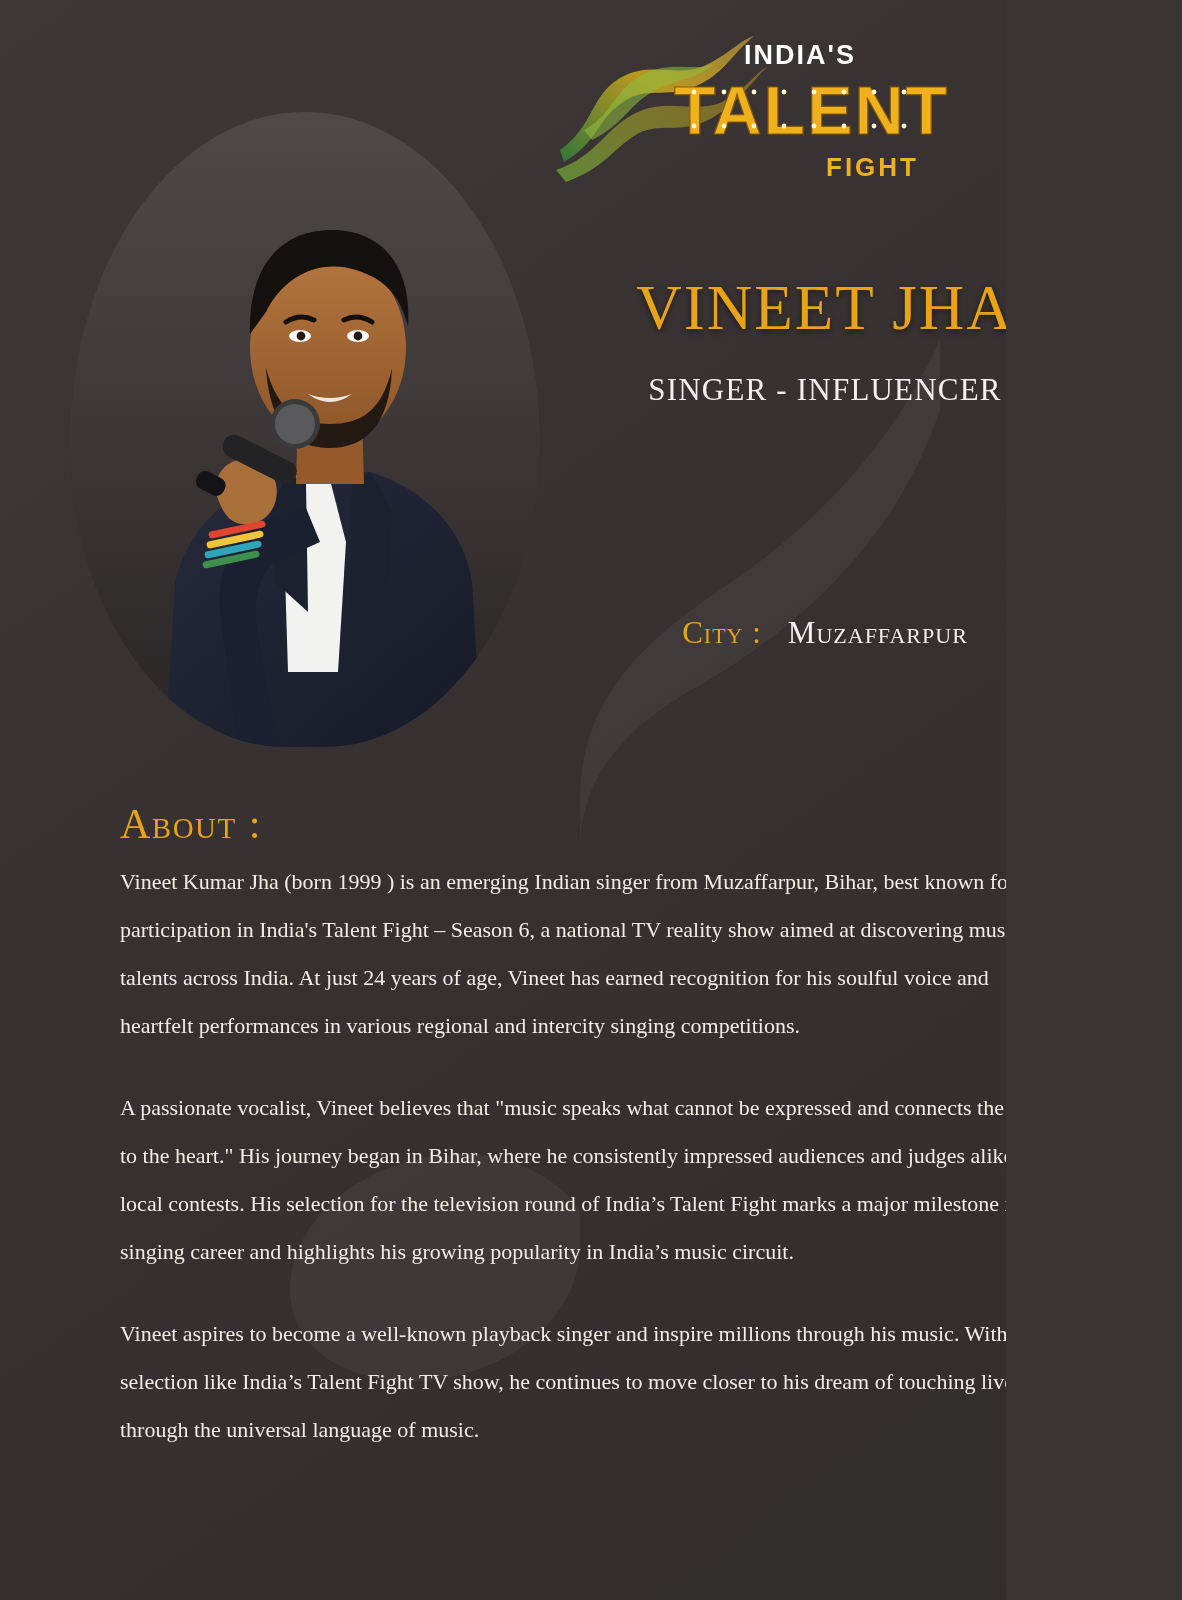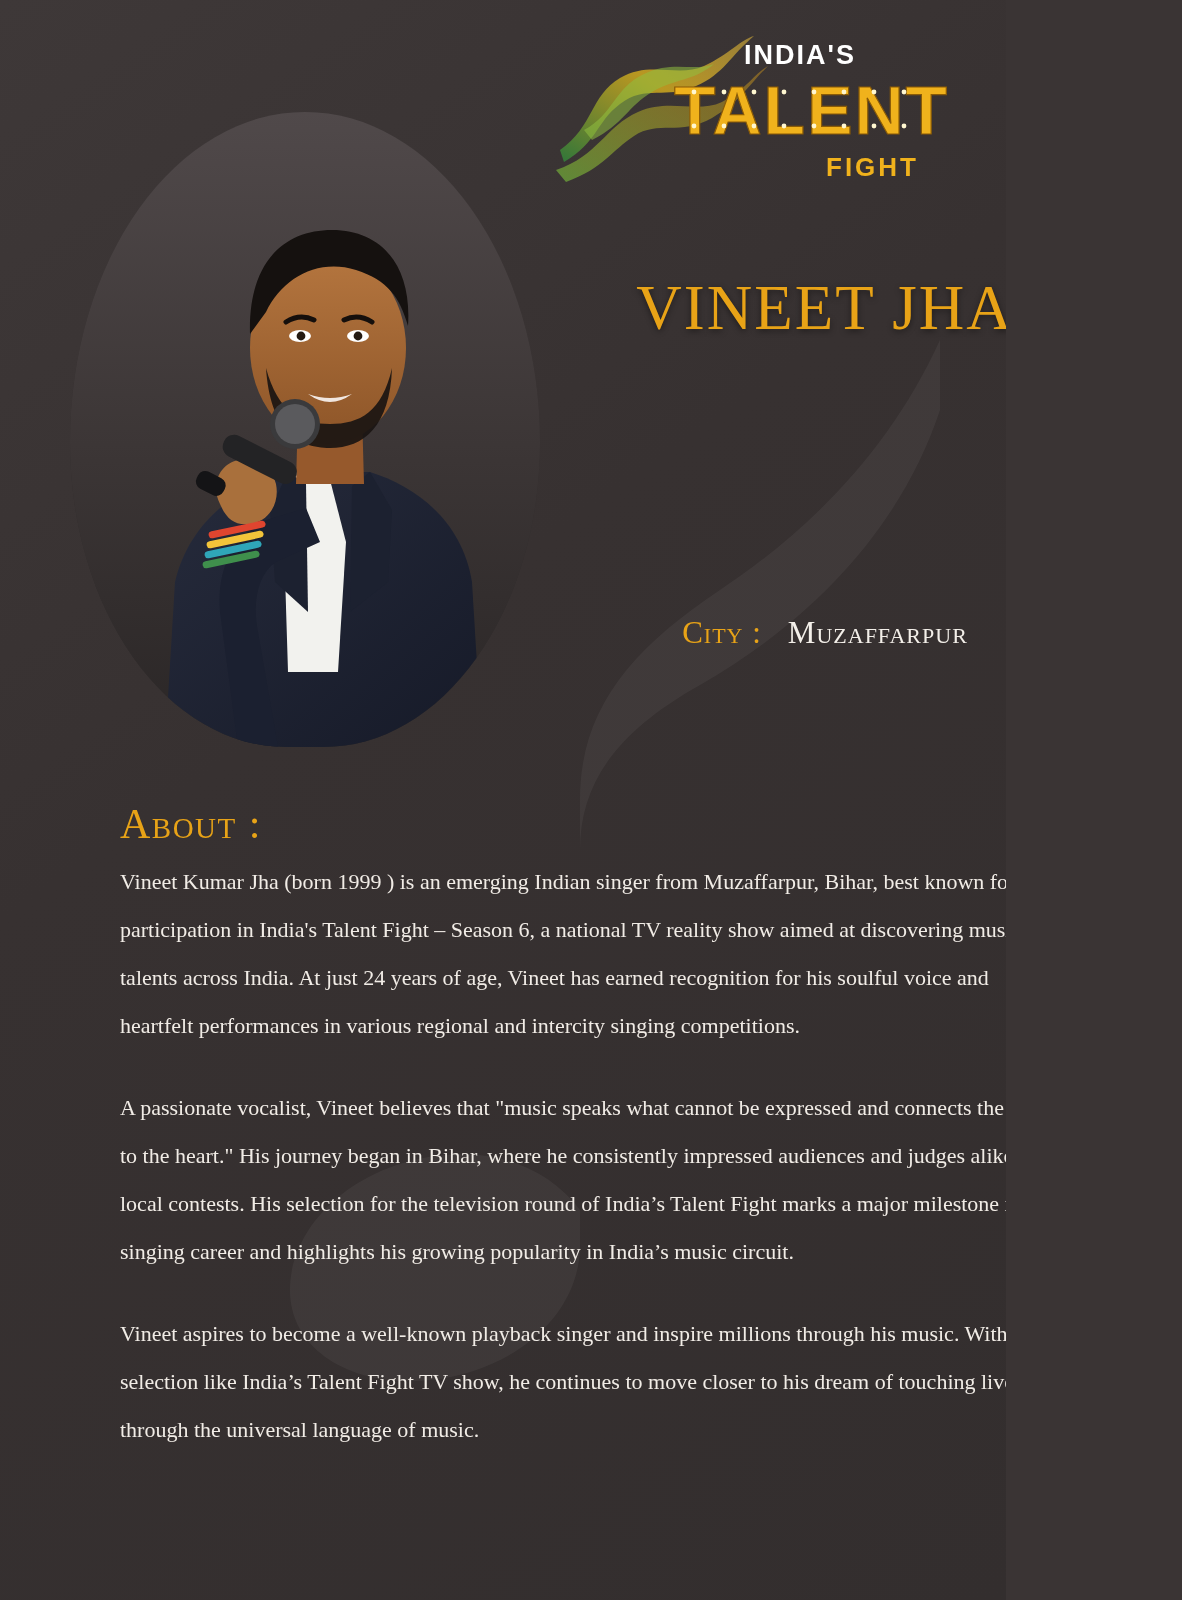--- a/index.html
+++ b/index.html
@@ -263,20 +263,21 @@
           <circle cx="225" cy="312" r="20" fill="#5a5a5d"></circle>
           <rect x="150" y="336" width="80" height="23" rx="11" fill="#232325" transform="rotate(27 190 347)"></rect>
           <rect x="126" y="362" width="30" height="19" rx="8" fill="#141416" transform="rotate(27 141 371)"></rect>
         </g>
       </svg>
     </div>
   </div>
 
   <div class="name">VINEET JHA</div>
 
+  <div class="role">SINGER - INFLUENCER</div>
 
   <div class="city-line">
     <span class="city-label smallcaps">City :</span>
     <span class="city-value smallcaps">Muzaffarpur</span>
   </div>
 
   <div class="about-heading smallcaps">About :</div>
 
   <div class="about-body">
     <p>Vineet Kumar Jha (born 1999 ) is an emerging Indian singer from Muzaffarpur, Bihar, best known for his participation in India's Talent Fight – Season 6, a national TV reality show aimed at discovering musical talents across India. At just 24 years of age, Vineet has earned recognition for his soulful voice and heartfelt performances in various regional and intercity singing competitions.</p>

